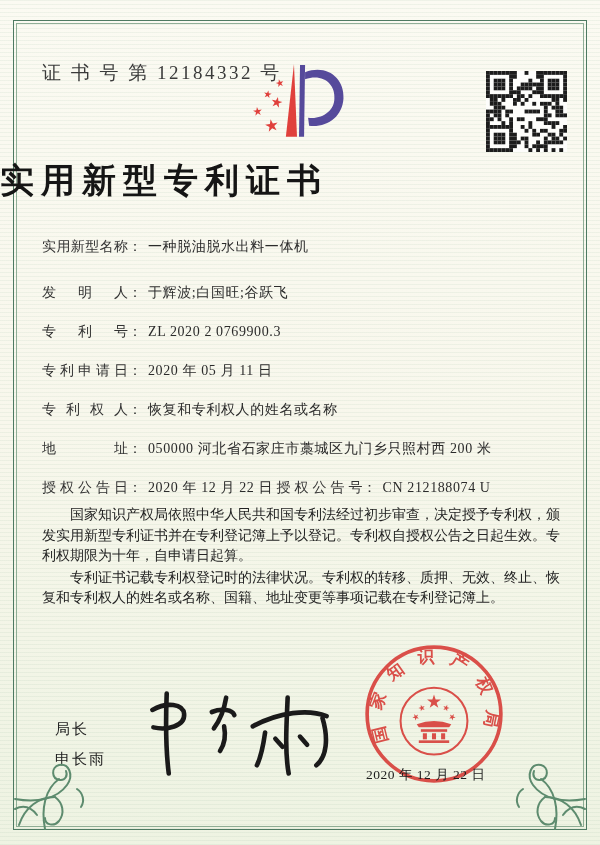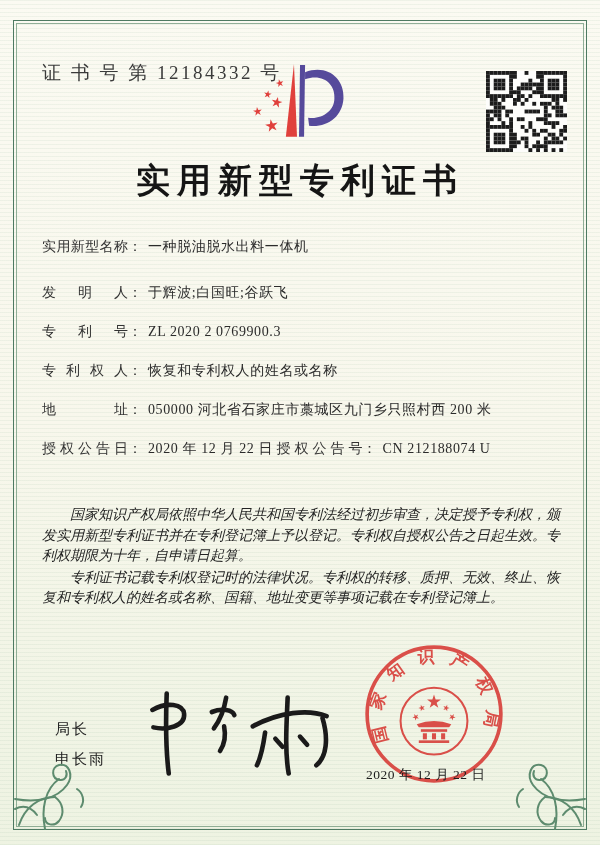--- a/index.html
+++ b/index.html
@@ -8,29 +8,29 @@
     font-family:"Liberation Serif","DejaVu Serif",serif;color:#2e2e2e;
     background:
       repeating-linear-gradient(180deg, rgba(130,172,142,0.10) 0 1px, rgba(0,0,0,0) 1px 4px),
       linear-gradient(180deg,#fbfaf2 0%,#f8f7ec 50%,#eef3e2 100%);
   }
   .frame{position:absolute;left:13px;right:13px;top:20px;bottom:15px;border:1.6px solid var(--border-green,#4e7a62);pointer-events:none;}
   .frame::before{content:"";position:absolute;inset:2px;border:1px solid rgba(110,150,122,.75);}
   .cert-no{position:absolute;left:42px;top:60px;font-size:19px;letter-spacing:2.5px;color:#3a3a3a;}
   .logo{position:absolute;left:242px;top:56px;width:112px;height:96px;}
   .qr{position:absolute;left:486px;top:71px;width:81px;height:81px;background:#fdfdfb;}
-  .title{position:absolute;left:0;right:0;top:158px;text-align:center;font-size:34px;font-weight:600;letter-spacing:7px;color:#151515;}
+  .title{position:absolute;left:0;right:0;top:158px;font-size:34px;font-weight:600;letter-spacing:7px;color:#151515;}
   .fields{position:absolute;left:42px;right:38px;top:237px;font-size:14px;}
   .frow{margin-bottom:19px;line-height:20px;white-space:nowrap;}
   .frow.gap{margin-bottom:26px;}
   .flabel{display:inline-block;width:86px;text-align:justify;text-align-last:justify;color:#333;vertical-align:top;}
   .fcolon{color:#333;margin-right:6px;}
   .fvalue{color:#2b2b2b;letter-spacing:0.6px;}
   .fcell2{display:inline-block;}
-  .body-text{position:absolute;left:42px;right:40px;top:505px;font-size:14px;line-height:20.5px;text-align:justify;color:#232323;font-style:italic;}
+  .body-text{position:absolute;left:42px;right:40px;top:505px;font-size:14px;line-height:20.5px;text-align:justify;color:#232323;}
   .body-text p{margin:0 0 1px 0;text-indent:2em;}
   .signatory{position:absolute;left:55px;top:720px;font-size:15px;letter-spacing:2px;color:#222;}
   .signatory div{margin-bottom:11px;}
   .sig{position:absolute;left:138px;top:680px;width:205px;height:105px;}
   .seal{position:absolute;left:358px;top:638px;width:152px;height:152px;opacity:.92;}
   .seal-date{position:absolute;left:366px;top:766px;font-size:13.5px;color:#1d1d1d;letter-spacing:0.5px;}
   .footer{position:absolute;left:0;right:0;top:801px;text-align:center;font-size:11.5px;letter-spacing:2px;color:#474747;}
   .orn{position:absolute;width:95px;height:95px;}
   .orn.bl{left:12px;top:737px;transform:scaleX(-1);}
   .orn.br{right:12px;top:737px;}
@@ -297,20 +297,23 @@
     <div class="frow gap">
       <span class="flabel">实用新型名称</span><span class="fcolon">：</span><span class="fvalue">一种脱油脱水出料一体机</span>
     </div>
     <div class="frow">
       <span class="flabel">发明人</span><span class="fcolon">：</span><span class="fvalue">于辉波;白国旺;谷跃飞</span>
     </div>
     <div class="frow">
       <span class="flabel">专利号</span><span class="fcolon">：</span><span class="fvalue">ZL 2020 2 0769900.3</span>
     </div>
     <div class="frow">
+      <span class="flabel">专利申请日</span><span class="fcolon">：</span><span class="fvalue">2020 年 05 月 11 日</span>
+    </div>
+    <div class="frow">
       <span class="flabel">专利权人</span><span class="fcolon">：</span><span class="fvalue">恢复和专利权人的姓名或名称</span>
     </div>
     <div class="frow">
       <span class="flabel">地址</span><span class="fcolon">：</span><span class="fvalue">050000 河北省石家庄市藁城区九门乡只照村西 200 米</span>
     </div>
     <div class="frow">
       <span><span class="flabel">授权公告日</span><span class="fcolon">：</span><span class="fvalue">2020 年 12 月 22 日</span></span>
       <span class="fcell2"><span class="flabel">授权公告号</span><span class="fcolon">：</span><span class="fvalue">CN 212188074 U</span></span>
     </div>
   </div>

